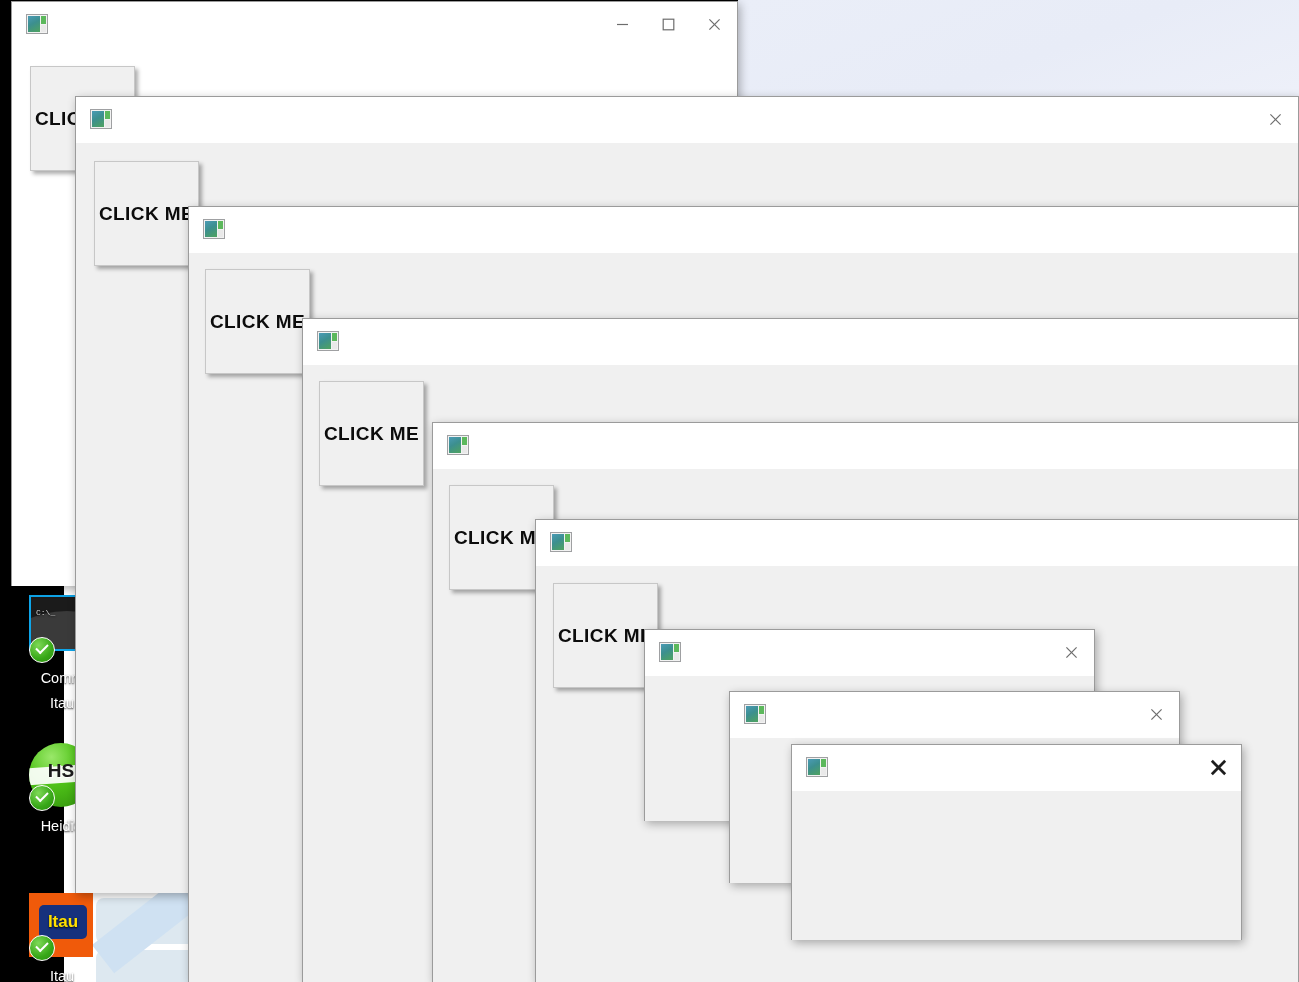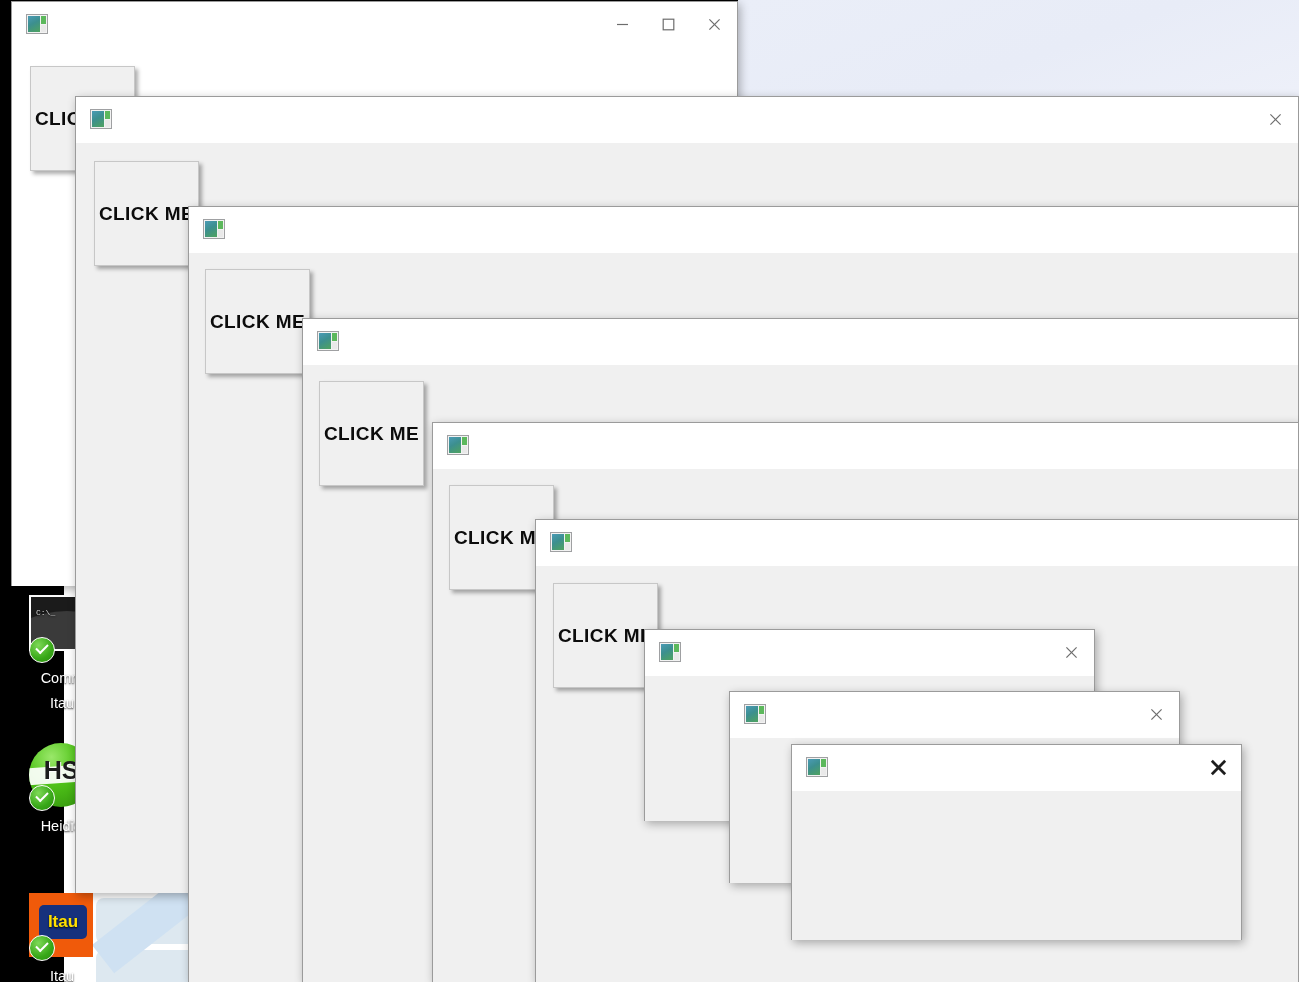--- a/index.html
+++ b/index.html
@@ -67,21 +67,21 @@
     left: 6px; top: 6px;
     width: 10px; height: 5px;
     border-left: 2.5px solid #fff;
     border-bottom: 2.5px solid #fff;
     transform: rotate(-45deg);
   }
   
   .icon-cmd {
     width: 66px; height: 56px;
     background: #1b1b1b;
-    border: 2px solid #ffffff;
+    border: 2px solid #0ea5e9;
     box-sizing: border-box;
     position: relative;
     overflow: hidden;
   }
   .icon-cmd .prompt {
     position: absolute;
     left: 5px; top: 3px;
     color: #d8d8d8;
     font-family: "Liberation Mono", monospace;
     font-size: 8px;
@@ -107,21 +107,21 @@
     left: -4px; top: 36%;
     width: 72px; height: 26%;
     background: rgba(255,255,255,.92);
     transform: rotate(-4deg);
   }
   .icon-heidi .hs {
     position: absolute;
     left: 0; right: 0; top: 15px;
     text-align: center;
     font-weight: bold;
-    font-size: 25px;
+    font-size: 19px;
     color: #1c1c1c;
     font-family: "Liberation Sans", sans-serif;
     text-shadow: 1px 1px 0 #ffffff;
   }
   
   .icon-itau {
     width: 64px; height: 64px;
     background: #f05a0a;
     position: relative;
   }

